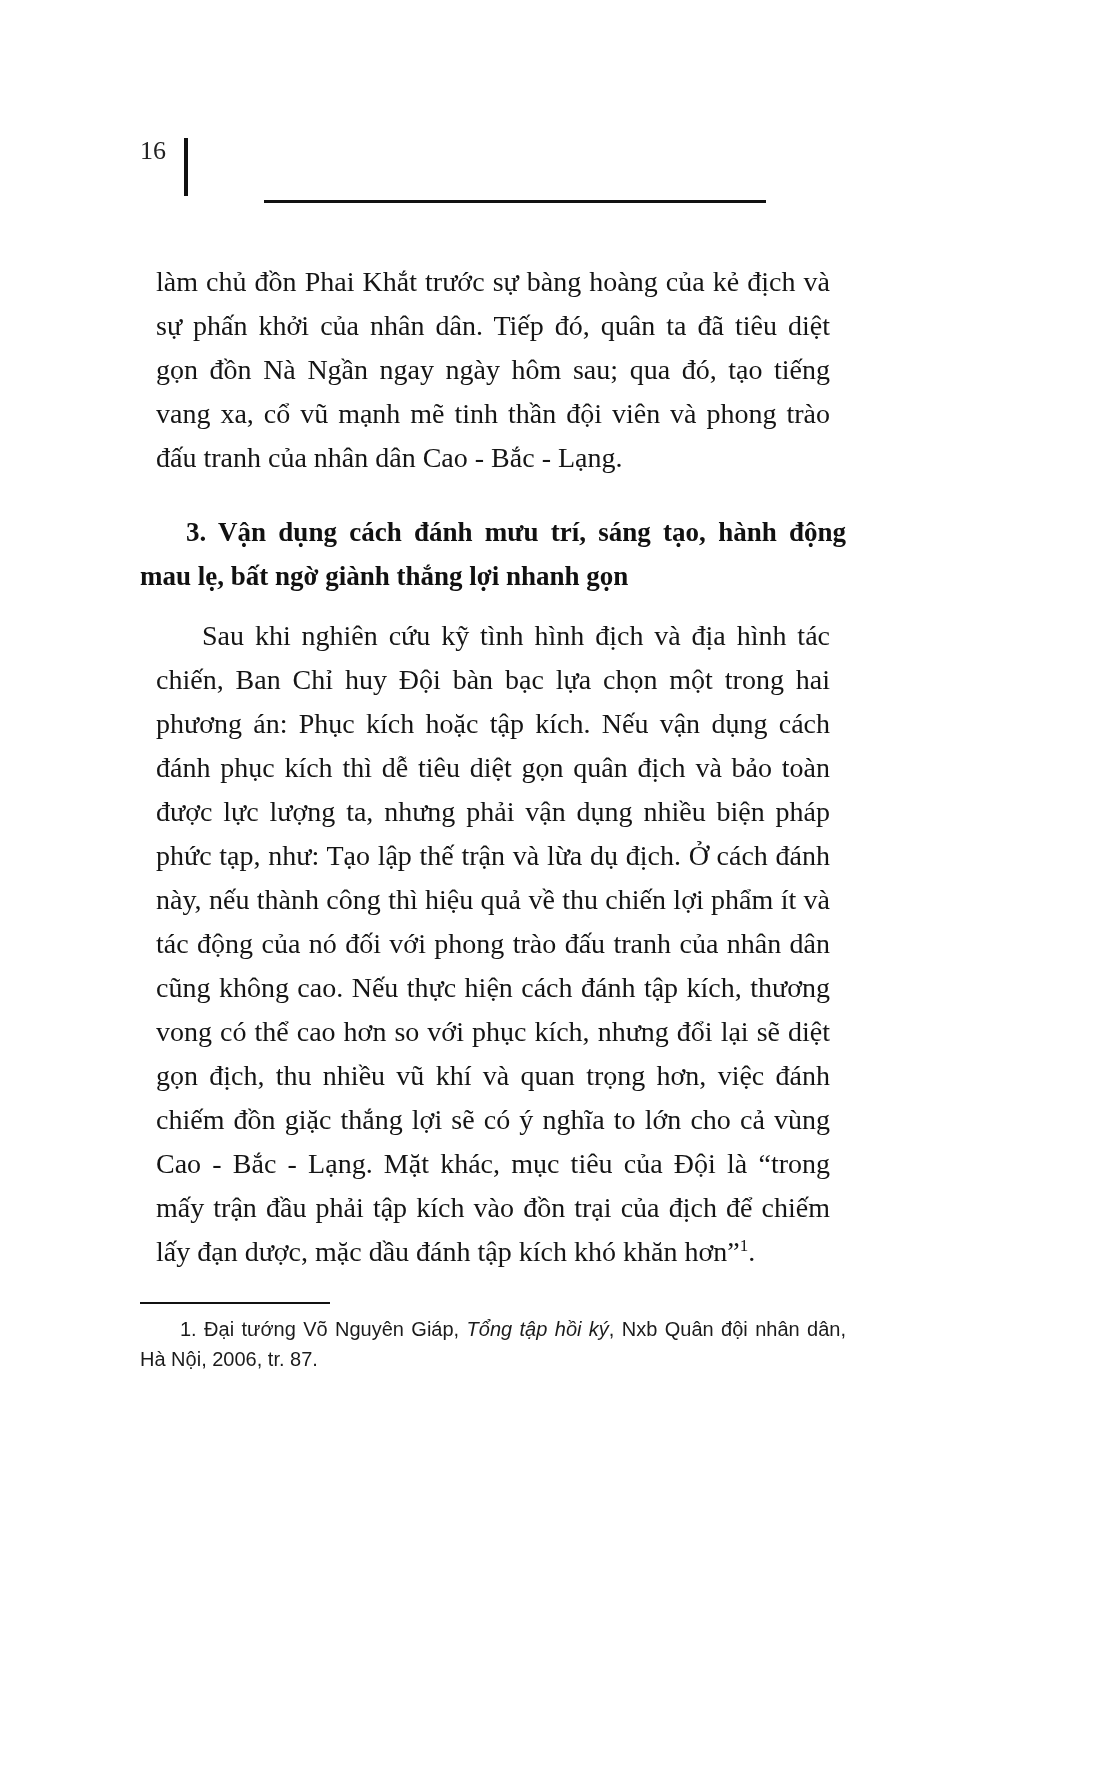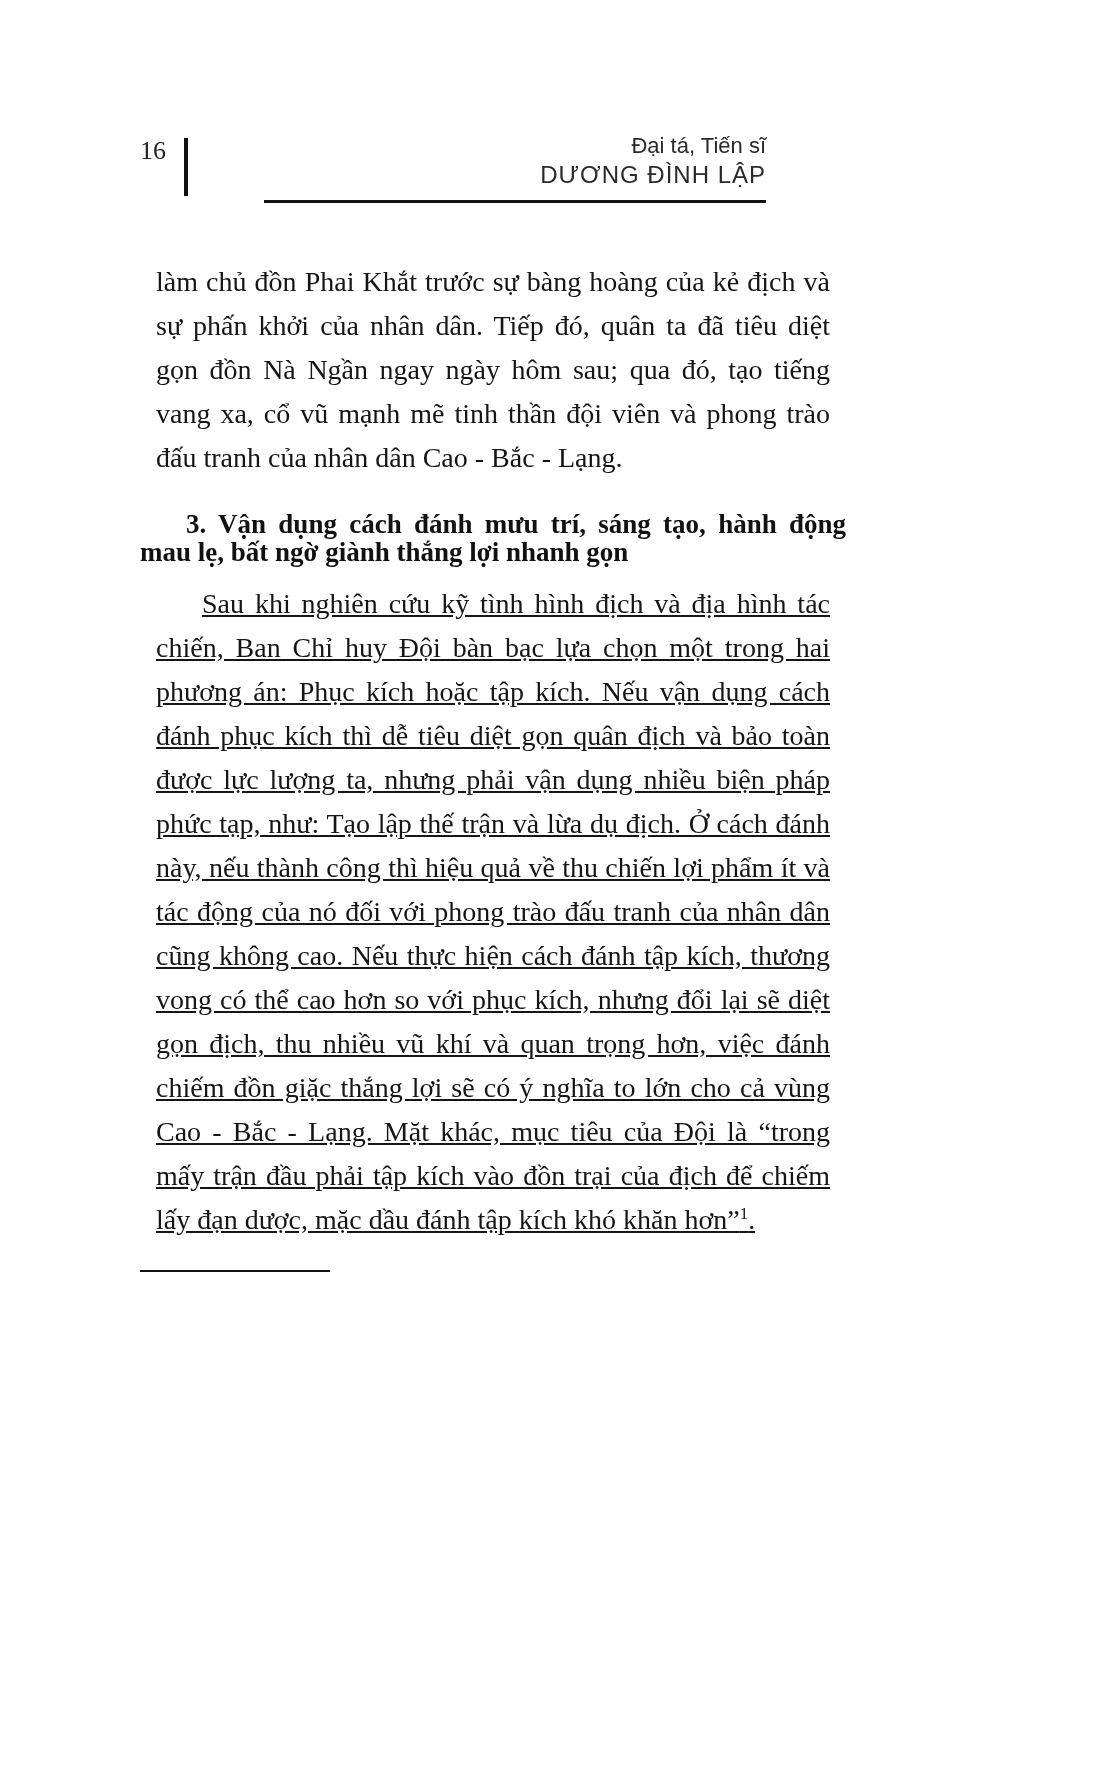--- a/index.html
+++ b/index.html
@@ -73,30 +73,29 @@
     line-height: 44px;
     text-align: justify;
     color: #151515;
   }
   p.paragraph-continuation {
     text-indent: 0;
   }
   h2.section-heading {
     margin: 30px 0 0 0;
     font-size: 27px;
-    line-height: 28px;
+    line-height: 44px;
     font-weight: bold;
     text-indent: 46px;
     text-align: justify;
     color: #111;
     font-family: "Liberation Serif", serif;
   }
   p.indented {
     text-indent: 46px;
-    text-decoration: underline;
   }
   p.last-paragraph {
     margin-top: 6px;
   }
   sup.footnote-ref {
     font-size: 17px;
     line-height: 0;
     vertical-align: super;
   }
 
@@ -122,34 +121,31 @@
 </style>
 </head>
 <body>
 
 <div class="page">
 
   <div class="page-number">16</div>
 
   <div class="header-divider"></div>
 
-  <div class="running-header">
-    <div class="title-line">Đại tá, Tiến sĩ</div>
-    <div class="author-line">DƯƠNG ĐÌNH LẬP</div>
-  </div>
 
   <div class="header-rule"></div>
 
   <div class="body-block">
 
     <p class="paragraph-continuation">làm chủ đồn Phai Khắt trước sự bàng hoàng của kẻ địch và sự phấn khởi của nhân dân. Tiếp đó, quân ta đã tiêu diệt gọn đồn Nà Ngần ngay ngày hôm sau; qua đó, tạo tiếng vang xa, cổ vũ mạnh mẽ tinh thần đội viên và phong trào đấu tranh của nhân dân Cao - Bắc - Lạng.</p>
 
     <h2 class="section-heading">3. Vận dụng cách đánh mưu trí, sáng tạo, hành động mau lẹ, bất ngờ giành thắng lợi nhanh gọn</h2>
 
     <p class="indented"><span>Sau khi nghiên cứu kỹ tình hình địch và địa hình tác chiến, Ban Chỉ huy Đội bàn bạc lựa chọn một trong hai phương án: Phục kích hoặc tập kích. Nếu vận dụng cách đánh phục kích thì dễ tiêu diệt gọn quân địch và bảo toàn được lực lượng ta, nhưng phải vận dụng nhiều biện pháp phức tạp, như: Tạo lập thế trận và lừa dụ địch. Ở cách đánh này, nếu thành công thì hiệu quả về thu chiến lợi phẩm ít và tác động của nó đối với phong trào đấu tranh của nhân dân cũng không cao. Nếu thực hiện cách đánh tập kích, thương vong có thể cao hơn so với phục kích, nhưng đổi lại sẽ diệt gọn địch, thu nhiều vũ khí và quan trọng hơn, việc đánh chiếm đồn giặc thắng lợi sẽ có ý nghĩa to lớn cho cả vùng Cao - Bắc - Lạng. Mặt khác, mục tiêu của Đội là “trong mấy trận đầu phải tập kích vào đồn trại của địch để chiếm lấy đạn dược, mặc dầu đánh tập kích khó khăn hơn”</span><sup class="footnote-ref">1</sup><span>.</span></p>
 
 
     <div class="footnote-rule"></div>
 
+    <div class="footnote"><span>1. Đại tướng Võ Nguyên Giáp, </span><span class="work-title">Tổng tập hồi ký</span><span>, Nxb Quân đội nhân dân, Hà Nội, 2006, tr. 87.</span></div>
 
   </div>
 
 </div>
 
 </body></html>

